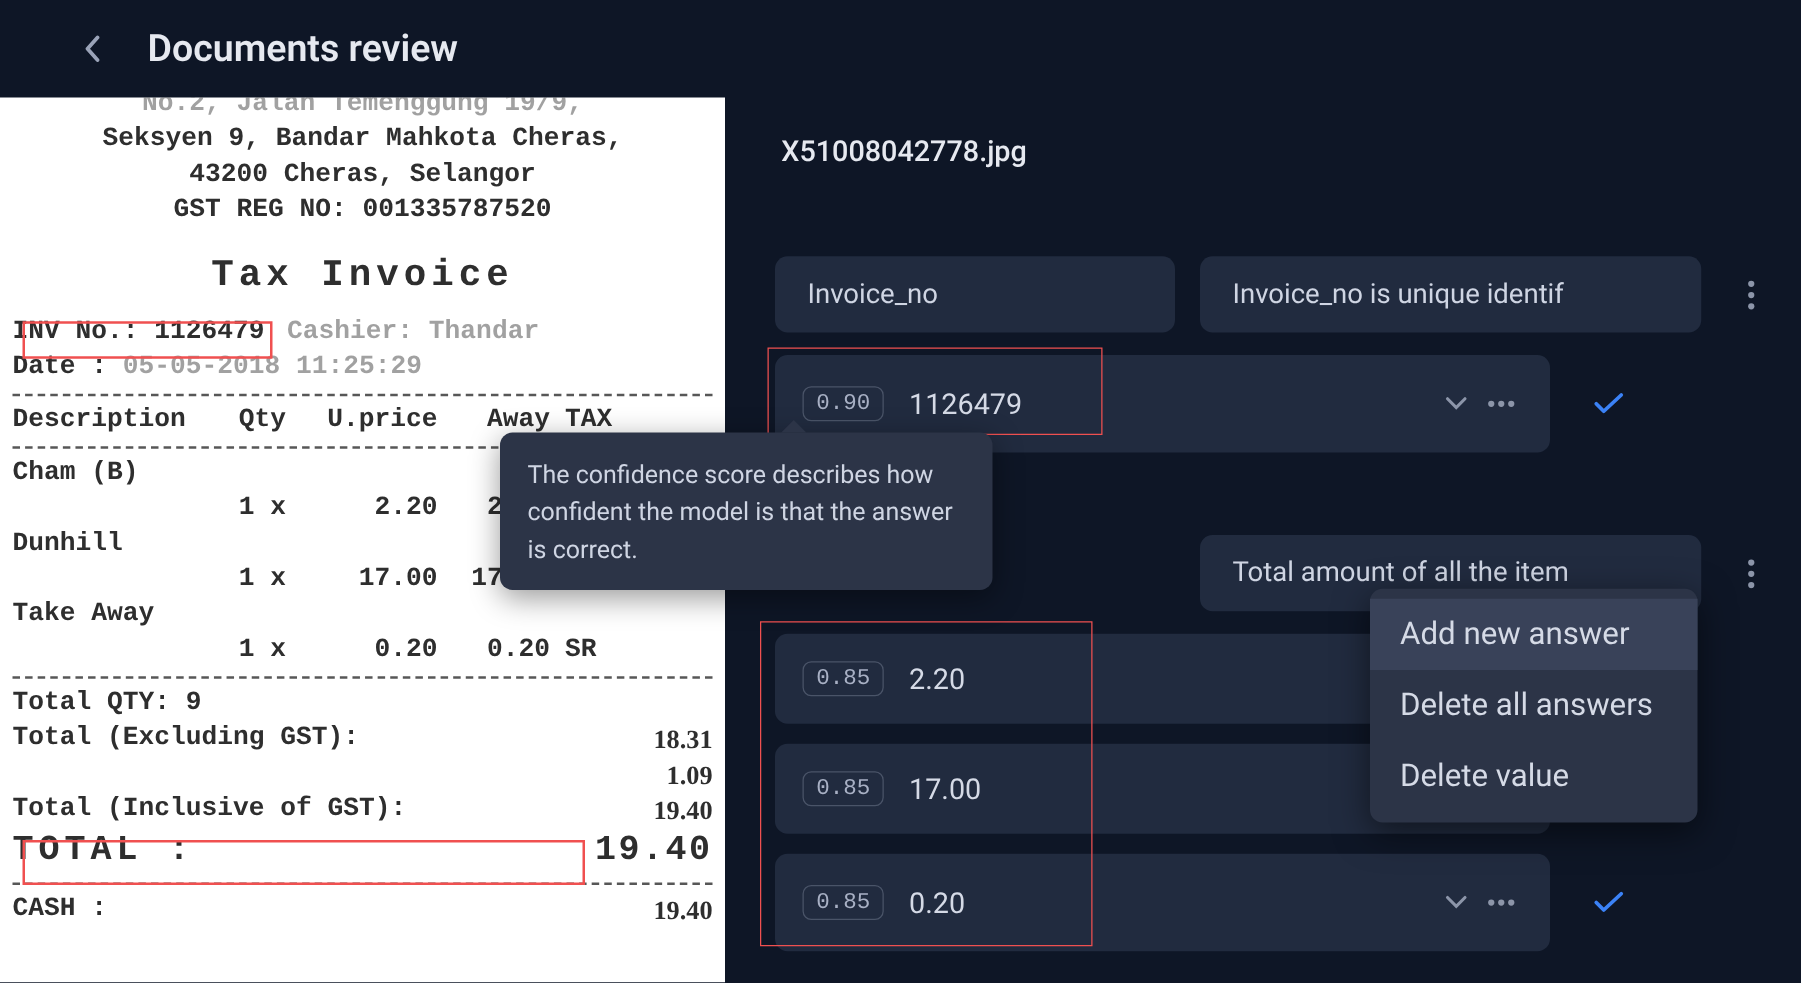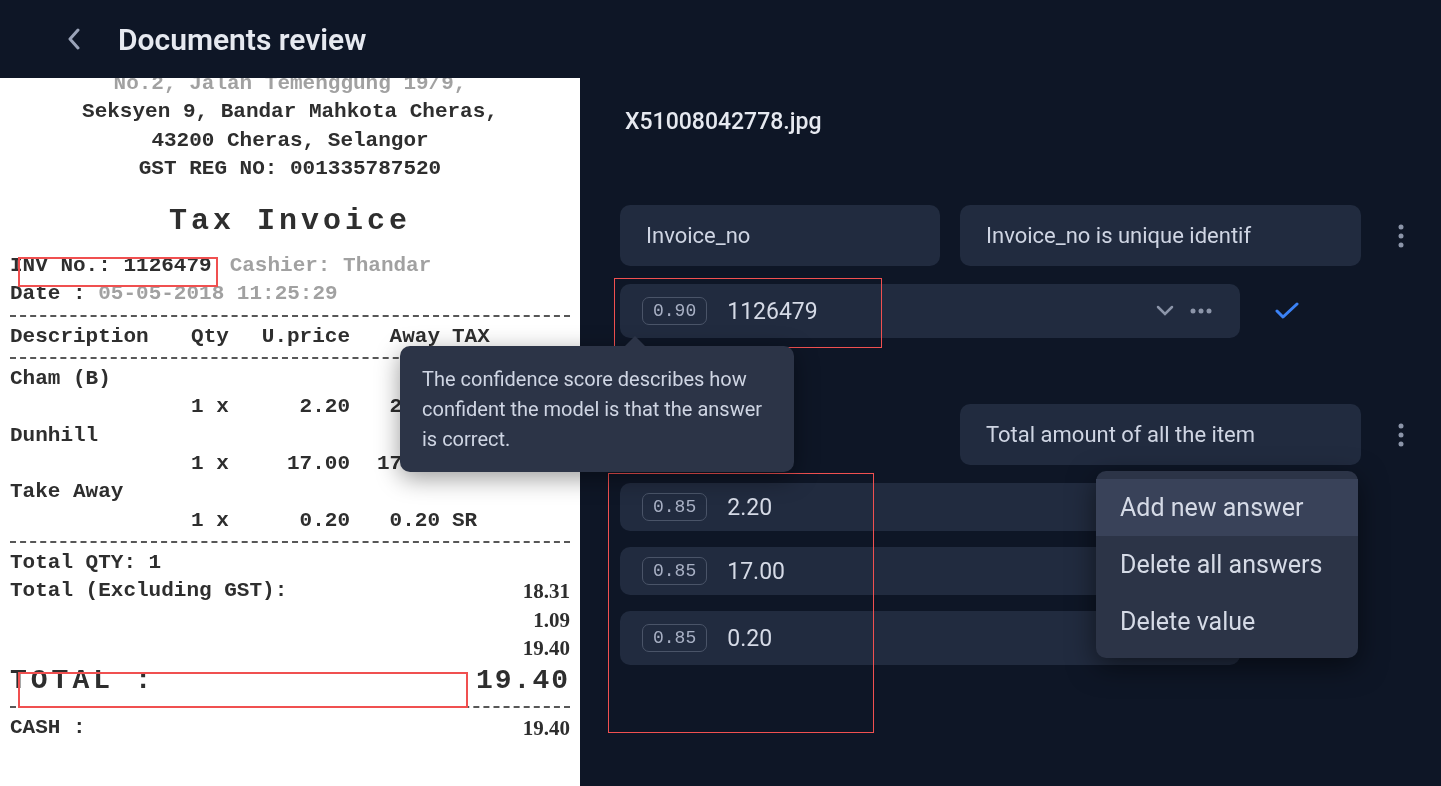--- a/index.html
+++ b/index.html
@@ -117,21 +117,21 @@
     pointer-events: none;
   }
   .answer-row {
     display: flex;
     align-items: center;
     margin-bottom: 16px;
   }
   .answer-card {
     background: #212b3f;
     border-radius: 10px;
-    padding: 10px 22px;
+    padding: 22px 22px;
     display: flex;
     align-items: center;
     gap: 20px;
     width: 620px;
   }
   .conf {
     font-family: "Courier New", monospace;
     font-size: 18px;
     color: #a8b0c4;
     border: 1.5px solid #4a5468;
@@ -256,29 +256,30 @@
         <div class="rc-row">
             <span></span>
             <span>1 x</span>
             <span>0.20</span>
             <span>0.20</span>
             <span>SR</span>
           </div>
       </div>
 
       <hr class="rc-hr">
-      <div>Total QTY: 1</div>
+      <div>Total QTY: 9</div>
       <div class="rc-total-row">
           <span>Total (Excluding GST):</span>
           <span>18.31</span>
         </div>
       <div class="rc-total-row">
           <span>1.09</span>
         </div>
       <div class="rc-total-row">
+          <span>Total (Inclusive of GST):</span>
           <span>19.40</span>
         </div>
       <div class="rc-grand">
           <span>TOTAL :</span>
           <span>19.40</span>
         </div>
       <hr class="rc-hr">
       <div class="rc-total-row">
           <span>CASH :</span>
           <span>19.40</span>

